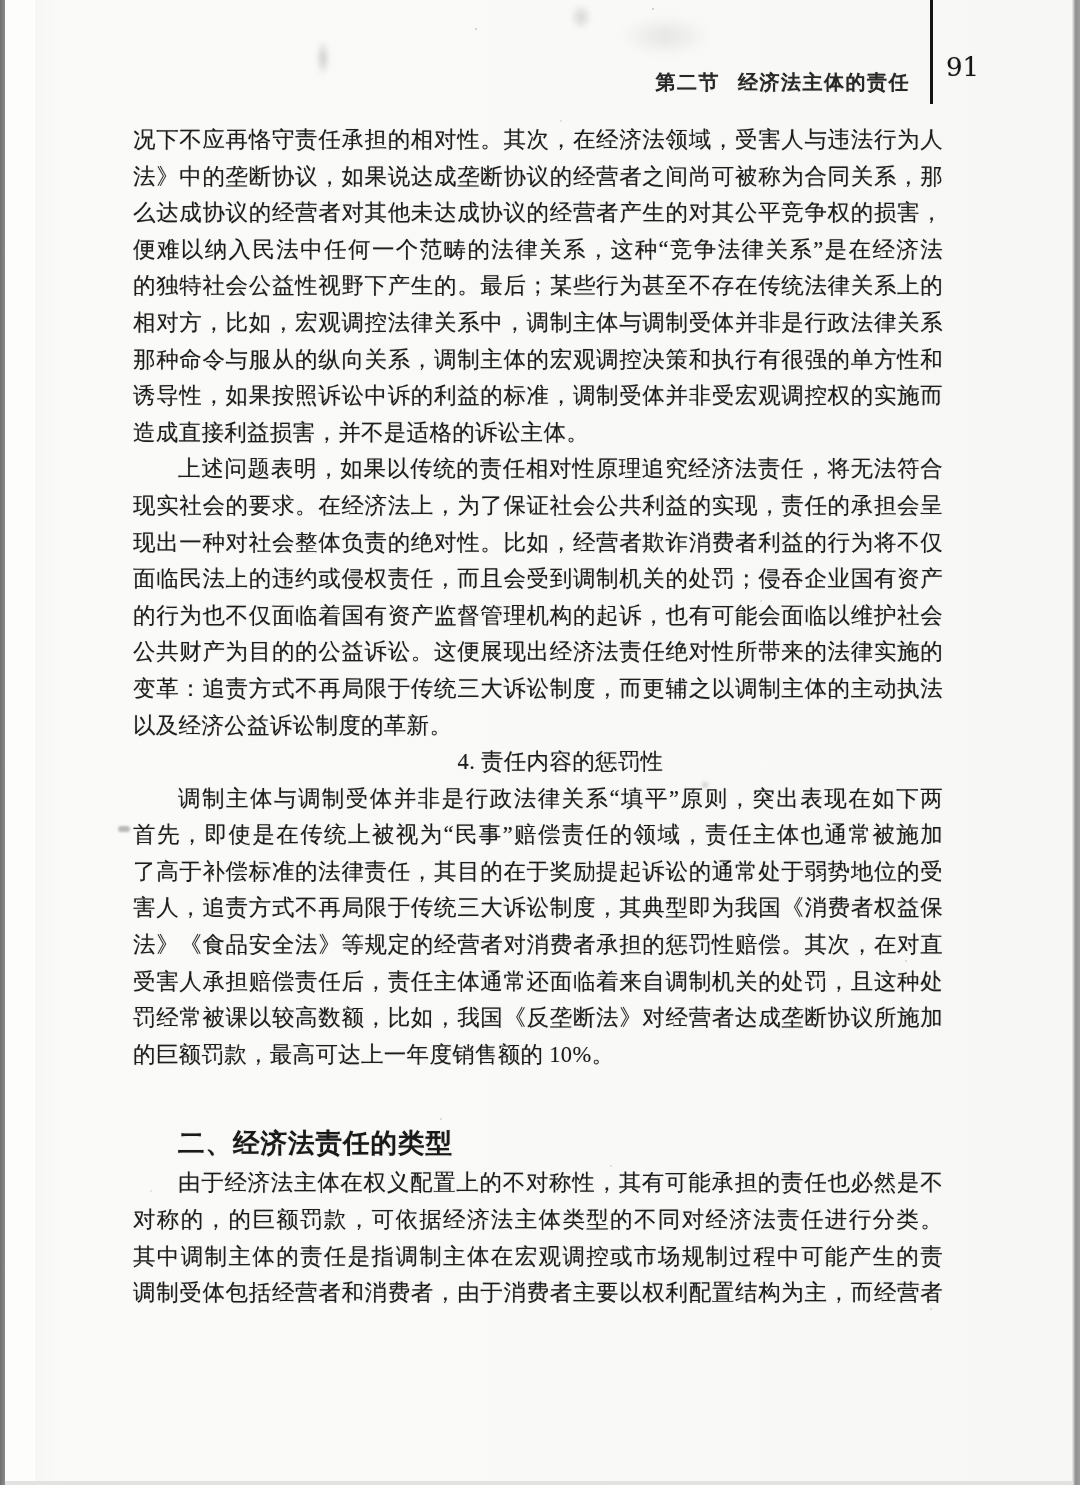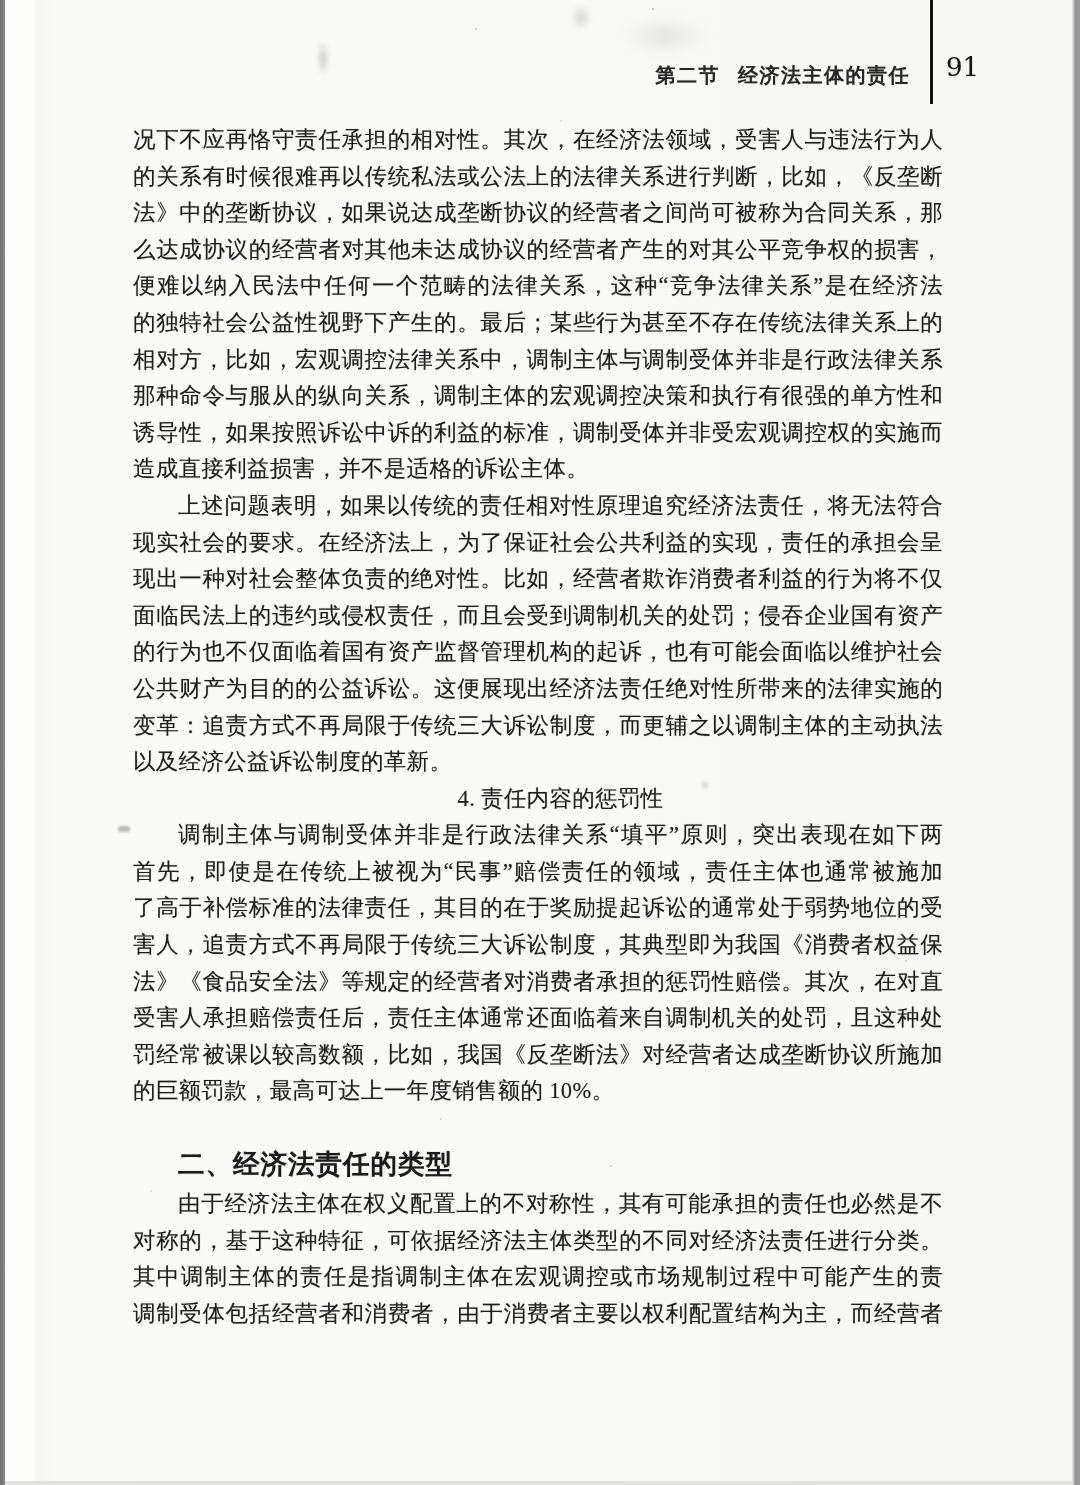--- a/index.html
+++ b/index.html
@@ -9,41 +9,41 @@
         background:linear-gradient(90deg,#f2f2f0 0px,#fafaf8 60px,#f9f9f7 55%,#f7f7f5 100%);}
   
   .edge-left{position:absolute;left:0;top:0;width:5px;height:100%;
              background:linear-gradient(90deg,#6f6f6f,#8b8b8b);z-index:5;}
   .edge-left-white{position:absolute;left:5px;top:0;width:30px;height:100%;background:#fdfdfc;}
   .edge-right{position:absolute;right:0;top:0;width:8px;height:100%;
               background:linear-gradient(90deg,#f0f0ee 0%,#909090 45%,#9d9d9d 100%);z-index:5;}
   .edge-bottom{position:absolute;left:0;bottom:0;width:100%;height:4px;background:#e2e2e0;z-index:4;}
 
   
-  .runhead{position:absolute;left:0;top:62px;width:910px;text-align:right;
+  .runhead{position:absolute;left:0;top:69px;width:910px;text-align:right;
            font-family:"DejaVu Sans","Liberation Sans",sans-serif;
            font-weight:700;font-size:20px;color:#272727;letter-spacing:1.5px;
            text-shadow:0 0 1px rgba(40,40,40,.35);}
   .runhead .sec-label{margin-right:18px;}
   .head-rule{position:absolute;left:930px;top:0;width:3px;height:104px;background:#141414;}
   .folio{position:absolute;left:946px;top:52px;width:70px;
          font-family:"DejaVu Serif","Liberation Serif",serif;
          font-size:26px;color:#161616;text-shadow:0 0 1px rgba(30,30,30,.4);}
 
   
   .textcol{position:absolute;left:133px;top:122px;width:810px;color:#1d1d1d;
            font-size:22.5px;letter-spacing:.3px;
            text-shadow:0 0 1px rgba(35,35,35,.4);}
   .tl{height:36.6px;line-height:36.6px;white-space:nowrap;}
   .j{text-align:justify;text-align-last:justify;white-space:normal;
      overflow:hidden;}
   .end{text-align:left;text-align-last:left;}
   .ind{text-indent:45px;}
   .h-item{height:36.6px;line-height:36.6px;text-indent:45px;text-align:center;}
-  .h-sec{margin-top:32px;height:44px;line-height:44px;text-indent:45px;
+  .h-sec{margin-top:48px;height:44px;line-height:44px;text-indent:45px;
          font-family:"DejaVu Sans","Liberation Sans",sans-serif;
          font-weight:700;font-size:26.5px;color:#1a1a1a;letter-spacing:1px;}
 
   
   .smudge{position:absolute;border-radius:50%;pointer-events:none;z-index:3;}
   .sm1{left:316px;top:40px;width:14px;height:36px;
        background:radial-gradient(closest-side,rgba(120,120,120,.35),rgba(120,120,120,0));filter:blur(2px);}
   .sm2{left:570px;top:4px;width:22px;height:26px;
        background:radial-gradient(closest-side,rgba(130,130,130,.3),rgba(130,130,130,0));filter:blur(2px);}
   .sm3{left:620px;top:16px;width:90px;height:40px;
@@ -73,21 +73,20 @@
   <div class="runhead">
     <span class="sec-label">第二节</span><span>经济法主体的责任</span>
   </div>
   <div class="head-rule"></div>
   <div class="folio">91</div>
 
   <div class="textcol">
 
     <div>
       <div class="tl j">况下不应再恪守责任承担的相对性。其次，在经济法领域，受害人与违法行为人</div>
-      <div class="tl j">的关系有时候很难再以传统私法或公法上的法律关系进行判断，比如，《反垄断</div>
       <div class="tl j">法》中的垄断协议，如果说达成垄断协议的经营者之间尚可被称为合同关系，那</div>
       <div class="tl j">么达成协议的经营者对其他未达成协议的经营者产生的对其公平竞争权的损害，</div>
       <div class="tl j">便难以纳入民法中任何一个范畴的法律关系，这种“竞争法律关系”是在经济法</div>
       <div class="tl j">的独特社会公益性视野下产生的。最后；某些行为甚至不存在传统法律关系上的</div>
       <div class="tl j">相对方，比如，宏观调控法律关系中，调制主体与调制受体并非是行政法律关系</div>
       <div class="tl j">那种命令与服从的纵向关系，调制主体的宏观调控决策和执行有很强的单方性和</div>
       <div class="tl j">诱导性，如果按照诉讼中诉的利益的标准，调制受体并非受宏观调控权的实施而</div>
       <div class="tl end">造成直接利益损害，并不是适格的诉讼主体。</div>
     </div>
 
@@ -112,21 +111,21 @@
       <div class="tl j">法》《食品安全法》等规定的经营者对消费者承担的惩罚性赔偿。其次，在对直接</div>
       <div class="tl j">受害人承担赔偿责任后，责任主体通常还面临着来自调制机关的处罚，且这种处</div>
       <div class="tl j">罚经常被课以较高数额，比如，我国《反垄断法》对经营者达成垄断协议所施加</div>
       <div class="tl end">的巨额罚款，最高可达上一年度销售额的 10%。</div>
     </div>
 
     <div class="h-sec">二、经济法责任的类型</div>
 
     <div>
       <div class="tl j ind">由于经济法主体在权义配置上的不对称性，其有可能承担的责任也必然是不</div>
-      <div class="tl j">对称的，基于这种特征，可依据经济法主体类型的不同对经济法责任进行分类。</div>
+      <div class="tl j">对称的，的巨额罚款，可依据经济法主体类型的不同对经济法责任进行分类。</div>
       <div class="tl j">其中调制主体的责任是指调制主体在宏观调控或市场规制过程中可能产生的责任；</div>
       <div class="tl j">调制受体包括经营者和消费者，由于消费者主要以权利配置结构为主，而经营者</div>
     </div>
 
   </div>
 
   <div class="smudge sm1"></div>
   <div class="smudge sm2"></div>
   <div class="smudge sm3"></div>
   <div class="smudge sm4"></div>

